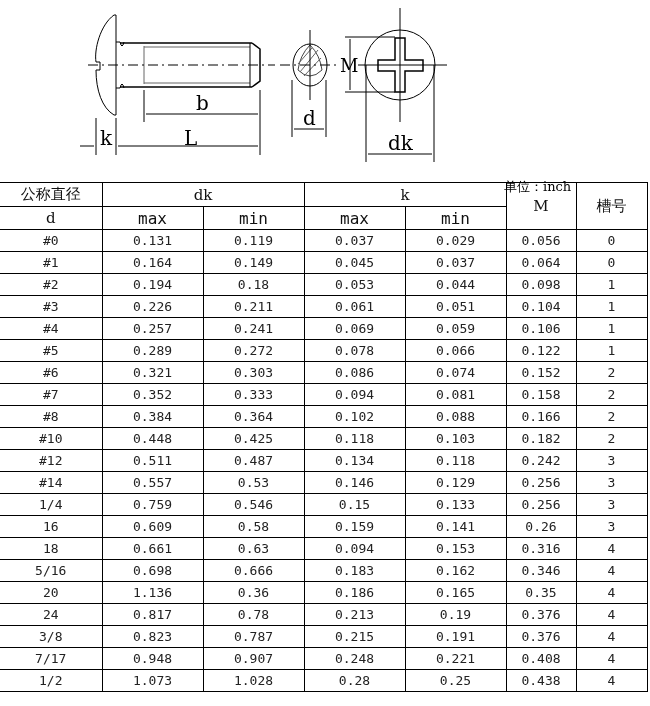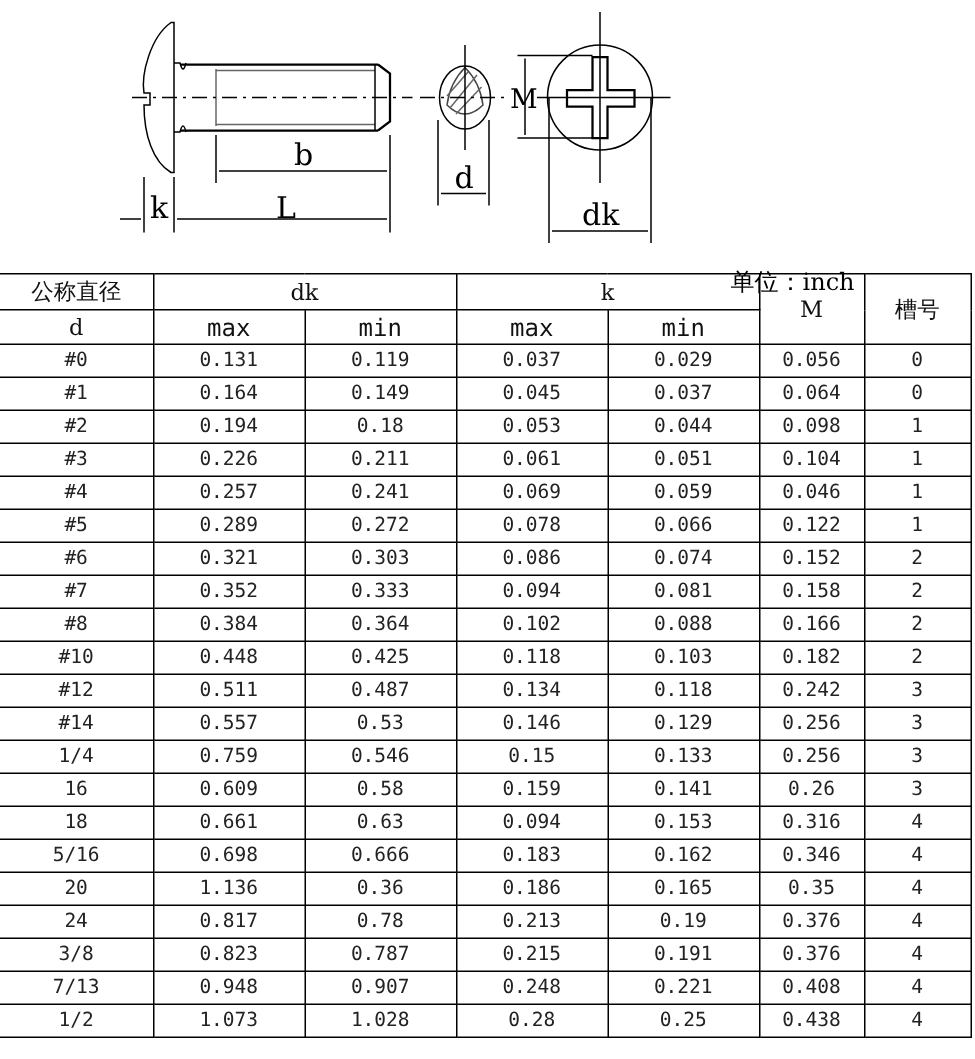--- a/index.html
+++ b/index.html
@@ -1,19 +1,19 @@
 <!DOCTYPE html>
 <html><head>
 <meta charset="utf-8">
 <style>
   html, body { margin:0; padding:0; background:#fff; }
   body { width:650px; height:706px; position:relative; overflow:hidden;
          font-family:"DejaVu Sans Mono","Liberation Mono",monospace; color:#000; }
   #drawing { position:absolute; left:0; top:0; width:650px; height:180px; }
-  #unit { position:absolute; left:487px; top:178px; font-size:16px;
+  #unit { position:absolute; left:504px; top:178px; font-size:13px;
           font-family:"DejaVu Serif","Liberation Serif",serif; }
   table { position:absolute; left:0; top:182px; border-collapse:collapse; table-layout:fixed; }
   td, th { border:1px solid #000; padding:0; text-align:center; font-weight:normal;
            height:21px; font-size:13px; color:#222; }
   th { font-family:"DejaVu Serif","Liberation Serif",serif; font-size:15px; color:#111; }
   th.sub { font-family:"DejaVu Sans Mono","Liberation Mono",monospace; font-size:16px; height:22px; }
   th.cn { font-family:"DejaVu Sans","Liberation Sans",sans-serif; font-size:15px; }
   tr > *:first-child { border-left:none; }
   td.d { font-family:"DejaVu Sans Mono","Liberation Mono",monospace; }
 </style>
@@ -147,21 +147,21 @@
         <td class="d">0.051</td>
         <td class="d">0.104</td>
         <td class="d">1</td>
       </tr>
       <tr>
         <td class="d">#4</td>
         <td class="d">0.257</td>
         <td class="d">0.241</td>
         <td class="d">0.069</td>
         <td class="d">0.059</td>
-        <td class="d">0.046</td>
+        <td class="d">0.106</td>
         <td class="d">1</td>
       </tr>
       <tr>
         <td class="d">#5</td>
         <td class="d">0.289</td>
         <td class="d">0.272</td>
         <td class="d">0.078</td>
         <td class="d">0.066</td>
         <td class="d">0.122</td>
         <td class="d">1</td>
@@ -277,21 +277,21 @@
       <tr>
         <td class="d">3/8</td>
         <td class="d">0.823</td>
         <td class="d">0.787</td>
         <td class="d">0.215</td>
         <td class="d">0.191</td>
         <td class="d">0.376</td>
         <td class="d">4</td>
       </tr>
       <tr>
-        <td class="d">7/13</td>
+        <td class="d">7/17</td>
         <td class="d">0.948</td>
         <td class="d">0.907</td>
         <td class="d">0.248</td>
         <td class="d">0.221</td>
         <td class="d">0.408</td>
         <td class="d">4</td>
       </tr>
       <tr>
         <td class="d">1/2</td>
         <td class="d">1.073</td>

